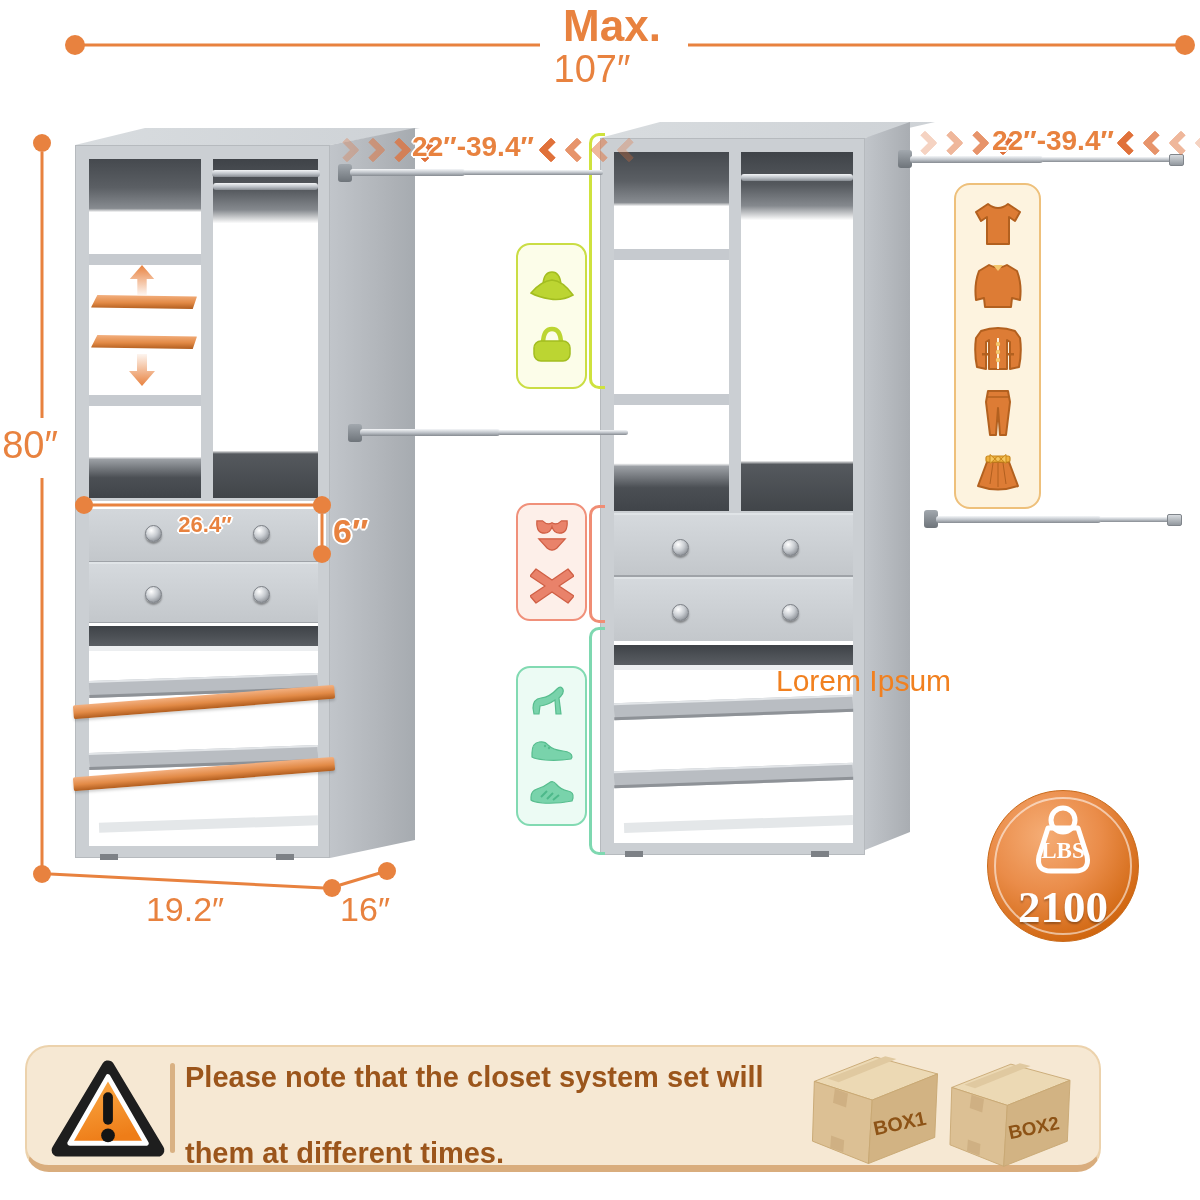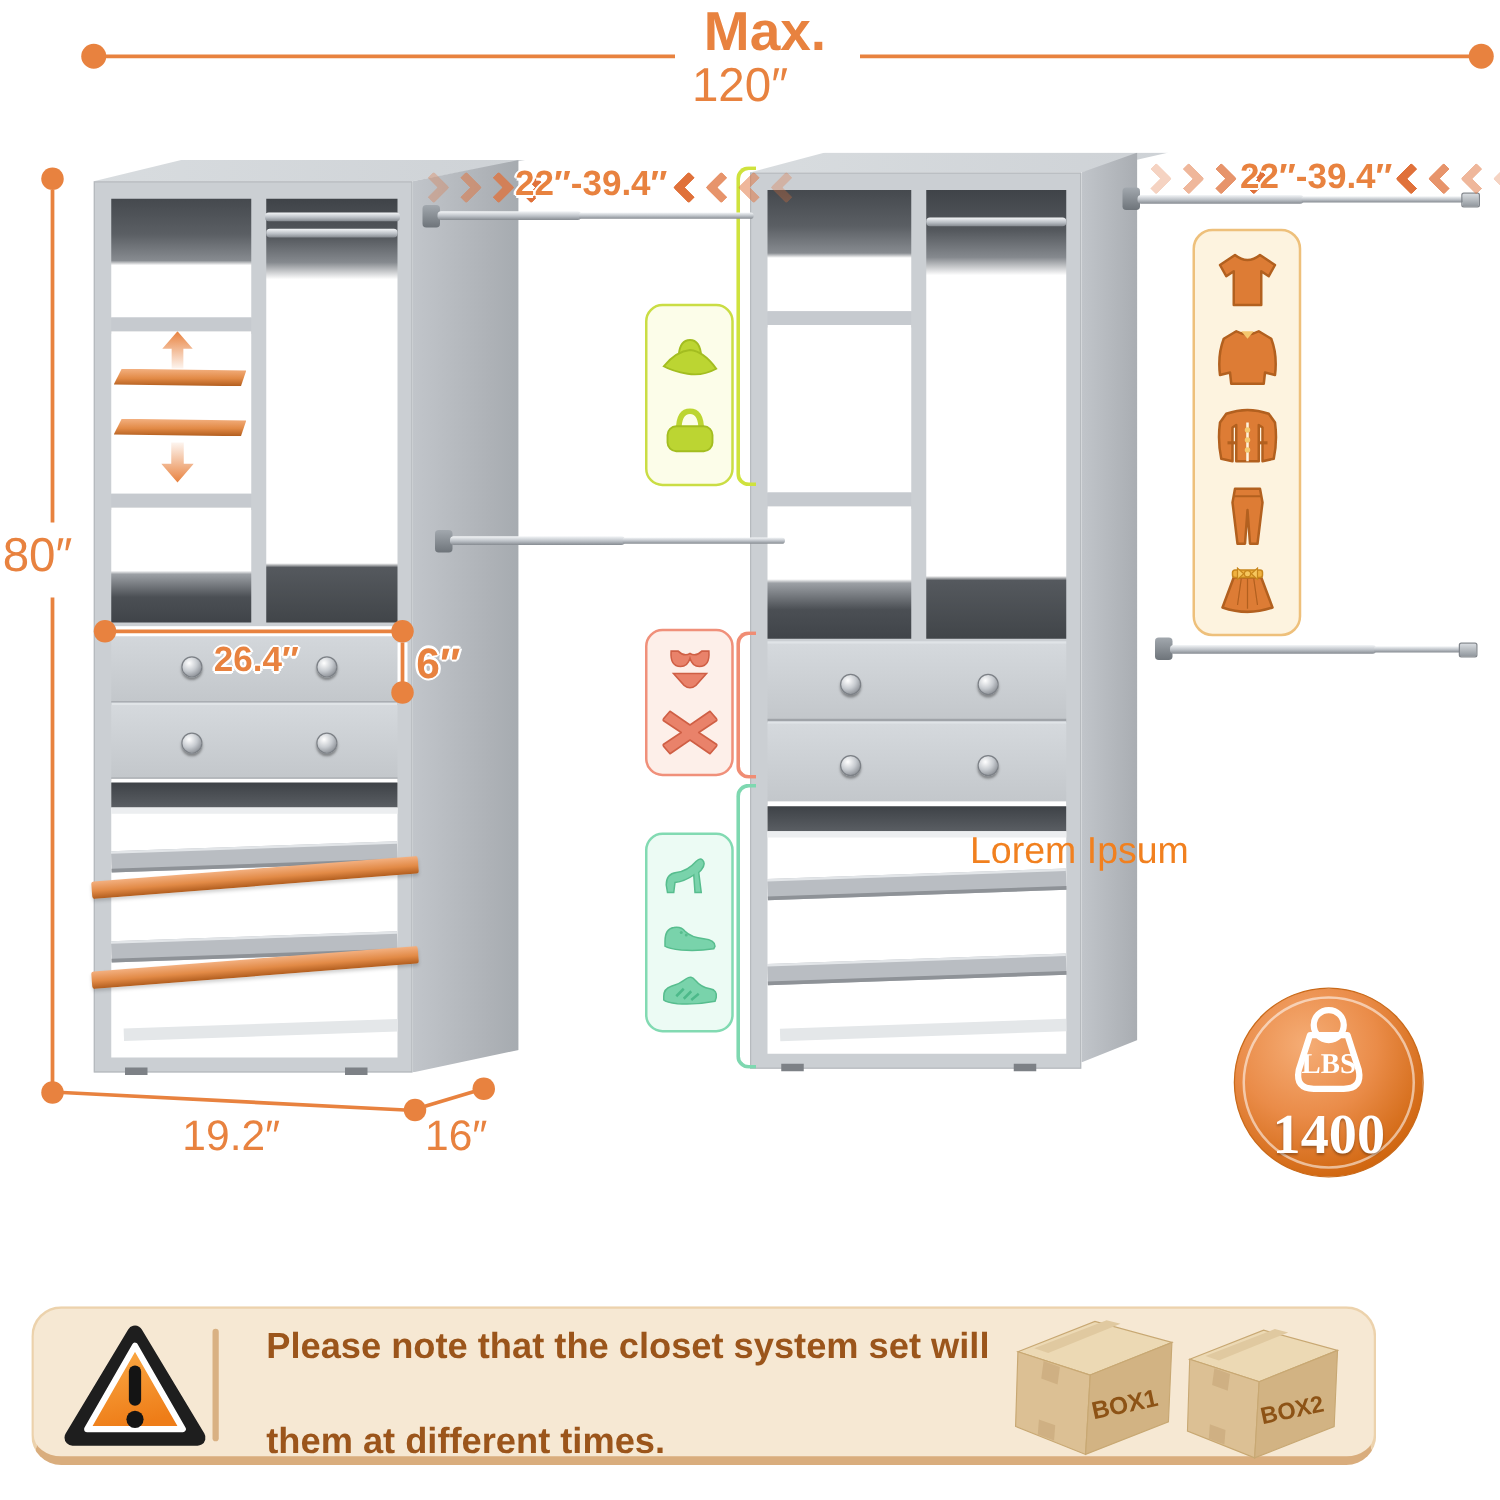--- a/index.html
+++ b/index.html
@@ -23,21 +23,21 @@
   .shelfline{position:absolute;background:#c6cacf;border-bottom:2px solid #a2a6ab;}
   .cubby-dark{background:linear-gradient(180deg,#45494e 0%,#5b5f64 30%,#878b90 52%,#fff 56%,#fff 100%);}
   .cubby-floor{background:linear-gradient(180deg,#fff 0%,#fff 55%,#9ca0a5 58%,#4b4f54 78%,#404449 100%);}
   .hangcell{background:linear-gradient(180deg,#3f4348 0%,#54585d 9%,#85898e 15%,#fff 19%,#fff 86%,#55595e 87%,#414549 100%);}
   .drawer{position:absolute;background:linear-gradient(180deg,#d5d9dd,#c3c7cb);border-top:2px solid #e0e4e7;border-bottom:3px solid #9fa3a8;}
   .knob{position:absolute;width:15px;height:15px;border-radius:50%;border:1px solid #7c8086;
         background:radial-gradient(circle at 35% 30%,#fff,#c7cbd0 45%,#8e9298 80%);box-shadow:0 2px 2px rgba(0,0,0,.35);}
   .wire{position:absolute;height:13px;border:3.5px solid #fff;border-bottom:none;border-radius:8px 8px 0 0;}
   .shoeshelf{position:absolute;background:#b9bdc2;border-top:2px solid #e2e5e8;border-bottom:3px solid #8e9297;}
   .orshelf{background:linear-gradient(180deg,#f3b080 0%,#e28a46 55%,#b15d1e 100%);border-radius:2px;box-shadow:0 2px 3px rgba(0,0,0,.18);}
-  .notice-line{position:absolute;left:158px;font-size:29px;font-weight:700;color:#9b551b;white-space:nowrap;line-height:1;margin-left:28px;}
+  .notice-line{position:absolute;left:158px;font-size:29px;font-weight:700;color:#9b551b;white-space:nowrap;line-height:1;}
 </style>
 </head>
 <body>
 
 <div id="stage">
 
   <div class="abs" style="left:75px;top:128px;width:345px;height:734px;">
     <div class="abs" style="left:0;top:0;width:345px;height:17px;background:linear-gradient(90deg,#d8dcdf,#ced2d6);clip-path:polygon(0 100%,70px 0,100% 0,255px 100%);"></div>
     <div class="abs" style="left:255px;top:0;width:85px;height:730px;background:linear-gradient(90deg,#c1c5ca,#adb1b6 75%,#a6abb0);clip-path:polygon(0 17px,100% 0,100% 712px,0 730px);"></div>
     <div class="abs" style="left:0;top:17px;width:255px;height:713px;background:#cbcfd3;border:1px solid #b6babe;box-sizing:border-box;">
@@ -178,23 +178,23 @@
           <line x1="50" y1="874" x2="324" y2="888"></line>
           <line x1="340" y1="885" x2="380" y2="873"></line>
           <circle cx="42" cy="874" r="9" stroke="none"></circle>
           <circle cx="332" cy="888" r="9" stroke="none"></circle>
           <circle cx="387" cy="871" r="9" stroke="none"></circle>
         </g>
     </g>
   </svg>
 
   <div class="dimtxt" style="left:512px;top:4px;width:200px;font-size:44px;font-weight:700;">Max.</div>
-  <div class="dimtxt" style="left:492px;top:50px;width:200px;font-size:38px;">120″</div>
+  <div class="dimtxt" style="left:492px;top:50px;width:200px;font-size:38px;">107″</div>
   <div class="dimtxt" style="left:0px;top:426px;width:60px;font-size:38px;">80″</div>
-  <div class="dimtxt outline" style="left:130px;top:514px;width:150px;font-size:28px;font-weight:700;">26.4″</div>
+  <div class="dimtxt outline" style="left:130px;top:514px;width:150px;font-size:22px;font-weight:700;">26.4″</div>
   <div class="dimtxt outline" style="left:333px;top:514px;width:50px;font-size:34px;font-weight:700;text-align:left;">6″</div>
   <div class="dimtxt" style="left:120px;top:892px;width:130px;font-size:34px;">19.2″</div>
   <div class="dimtxt" style="left:330px;top:892px;width:70px;font-size:34px;">16″</div>
 
   <div class="chevrow" style="left:338px;top:141px;">
     <span class="chev r" style="opacity:.3;"></span>
       <span class="chev r" style="opacity:.5;"></span>
       <span class="chev r" style="opacity:.75;"></span>
       <span class="chev r" style="opacity:1;"></span>
   </div>
@@ -291,21 +291,21 @@
 
   <div class="abs" style="left:776px;top:664px;font-size:30px;color:#f1801f;z-index:7;white-space:nowrap;">Lorem Ipsum</div>
 
   <div class="abs" style="left:987px;top:790px;width:150px;height:150px;border-radius:50%;border:1px solid #c96a1a;background:radial-gradient(circle at 38% 30%,#f5ad76 0%,#ea8c49 40%,#d0660f 78%,#b95a10 100%);z-index:3;">
     <div class="abs" style="left:6px;top:6px;right:6px;bottom:6px;border:2px solid rgba(255,255,255,.55);border-radius:50%;"></div>
     <svg class="abs" style="left:27px;top:12px;" width="96" height="82" viewBox="0 0 96 82">
       <circle cx="48" cy="17" r="12" fill="none" stroke="#fff" stroke-width="5"></circle>
       <path d="M33 25 L63 25 L72 53 Q75 68 60 68 L36 68 Q21 68 24 53 Z" fill="none" stroke="#fff" stroke-width="5" stroke-linejoin="round"></path>
       <text x="48" y="55" text-anchor="middle" font-family="Liberation Serif, DejaVu Serif, serif" font-size="23" font-weight="bold" fill="#fff">LBS</text>
     </svg>
-    <div class="abs" style="left:0;top:94px;width:150px;text-align:center;font-family:'Liberation Serif','DejaVu Serif',serif;font-size:45px;font-weight:700;color:#fff;text-shadow:0 2px 2px rgba(0,0,0,.3);line-height:1;">1400</div>
+    <div class="abs" style="left:0;top:94px;width:150px;text-align:center;font-family:'Liberation Serif','DejaVu Serif',serif;font-size:45px;font-weight:700;color:#fff;text-shadow:0 2px 2px rgba(0,0,0,.3);line-height:1;">2100</div>
   </div>
 
   <div class="abs" style="left:25px;top:1045px;width:1072px;height:118px;background:#f6e8d3;border:2px solid #ecd2ac;border-bottom:7px solid #d9ad7d;border-radius:24px;z-index:2;">
     <svg class="abs" style="left:22px;top:10px;" width="118" height="102" viewBox="0 0 120 104">
       <defs>
           <linearGradient id="wg" x1="0" y1="0" x2="0.25" y2="1">
         <stop offset="0" stop-color="#fcae4a"></stop>
             <stop offset="1" stop-color="#ee7d18"></stop>
           </linearGradient>
         </defs>

